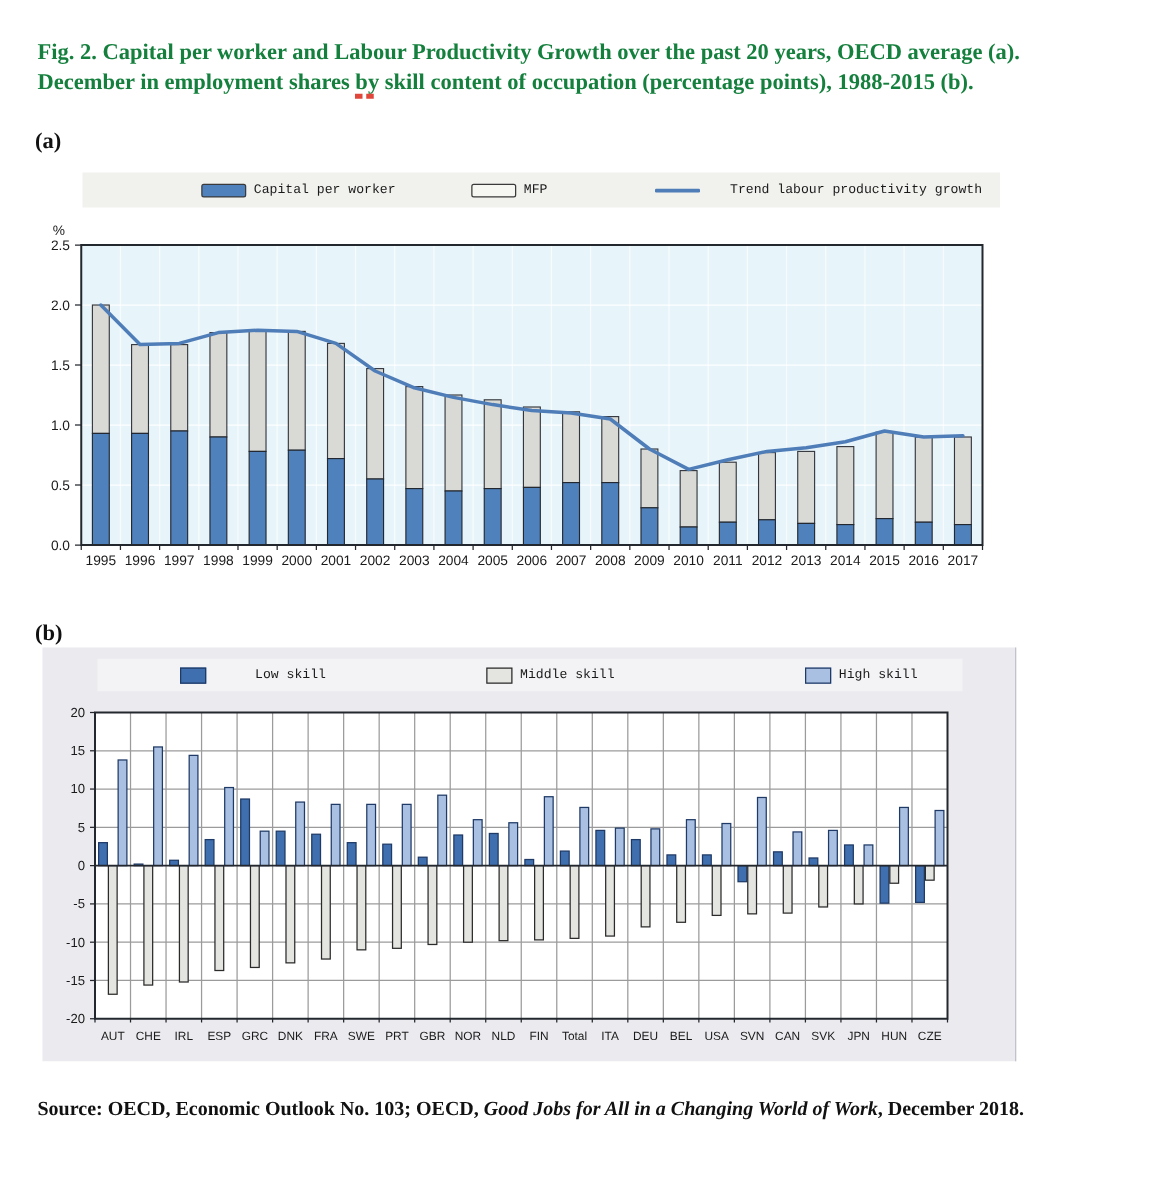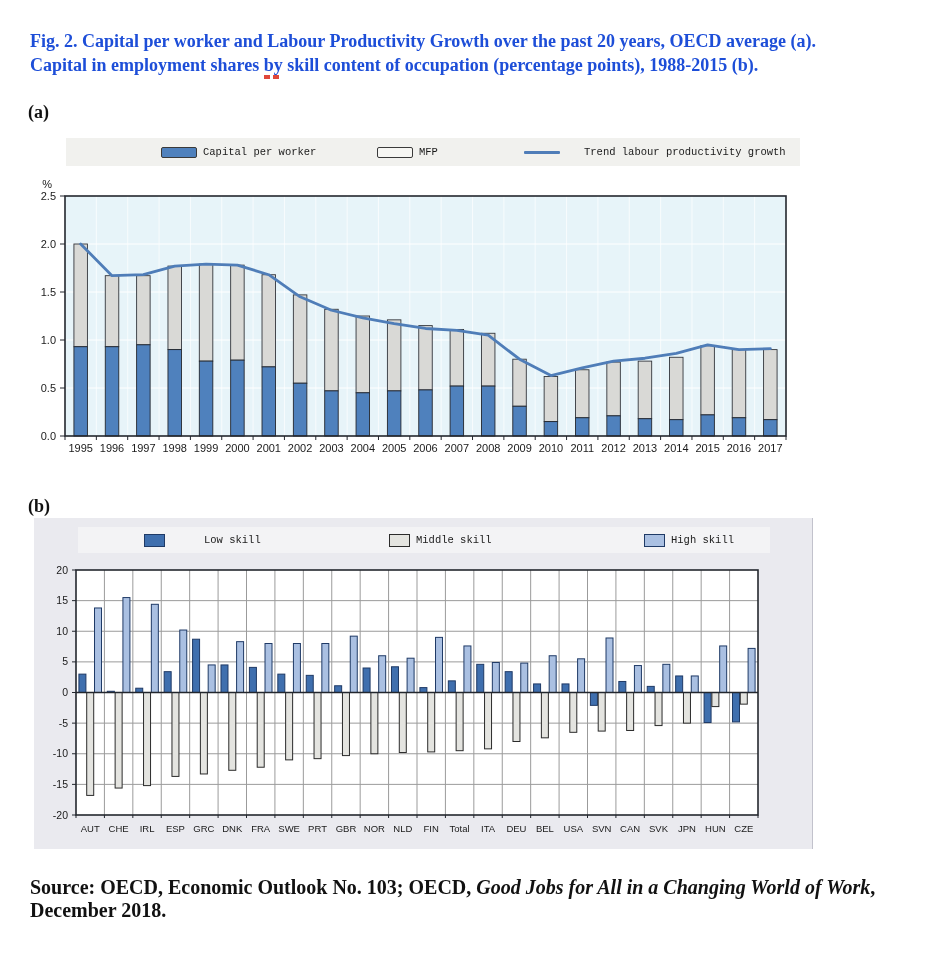--- a/index.html
+++ b/index.html
@@ -1,19 +1,19 @@
 <!DOCTYPE html>
 <html><head>
 <meta charset="utf-8">
 <style>
   html,body{margin:0;padding:0;background:#ffffff;}
   .page{position:relative;width:928px;height:954px;background:#ffffff;overflow:hidden;
         font-family:"Liberation Serif", serif;}
   .fig-title{position:absolute;left:30px;top:29px;width:876px;
-             font-weight:bold;font-size:18px;line-height:24px;color:#1d4ed8;}
+             font-weight:bold;font-size:18px;line-height:24px;color:#15803d;}
   .word-by{position:relative;text-underline-offset:2px;}
   .red-marks{position:absolute;left:0px;bottom:-4px;display:flex;gap:3px;}
   .red-marks i{display:block;width:6px;height:4px;background:#e0473a;}
   .panel-label{position:absolute;font-weight:bold;font-size:18px;color:#111;}
   .label-a{left:28px;top:102px;}
   .label-b{left:28px;top:496px;}
   .legend-strip{position:absolute;display:block;}
   .legend-a{left:66px;top:138px;width:734px;height:28px;background:#f1f1ee;}
   .panel-b-bg{position:absolute;left:34px;top:518px;width:778px;height:331px;
               background:#eaeaef;border-right:1px solid #c2c2cc;}
@@ -26,31 +26,31 @@
   .sw-mfp{background:#f6f6f3;}
   .sw-line{width:36px;height:3px;background:#4f7db8;border:none;border-radius:1px;}
   .sw-b{width:19px;height:11px;}
   .sw-low{background:#3f6fae;border:1.5px solid #1f3a66;}
   .sw-mid{background:#e4e4e0;border:1.5px solid #2b2b2b;}
   .sw-high{background:#aac0e2;border:1.5px solid #1f3a66;}
   svg.chart{position:absolute;left:0;}
   #chart-a{top:170px;}
   #chart-b{top:556px;}
   .source-note{position:absolute;left:30px;top:876px;width:852px;
-               font-weight:bold;font-size:20px;line-height:23px;color:#111;}
+               font-weight:bold;font-size:16px;line-height:23px;color:#111;}
   .source-note .it{font-style:italic;}
 </style>
 </head>
 <body>
 
 <div class="page">
 
   <div class="fig-title">
     <span>Fig. 2. Capital per worker and Labour Productivity Growth over the past 20 years, OECD average (a).</span><br>
-    <span>Capital in employment shares </span><span class="word-by"><span>by</span><span class="red-marks">
+    <span>December in employment shares </span><span class="word-by"><span>by</span><span class="red-marks">
           <i></i>
           <i></i>
         </span></span><span> skill content of occupation (percentage points), 1988-2015 (b).</span>
   </div>
 
   <div class="panel-label label-a">(a)</div>
 
   <div class="legend-strip legend-a">
     <div class="legend-entry" style="left:95px;">
       <span class="swatch sw-a sw-capital"></span>

